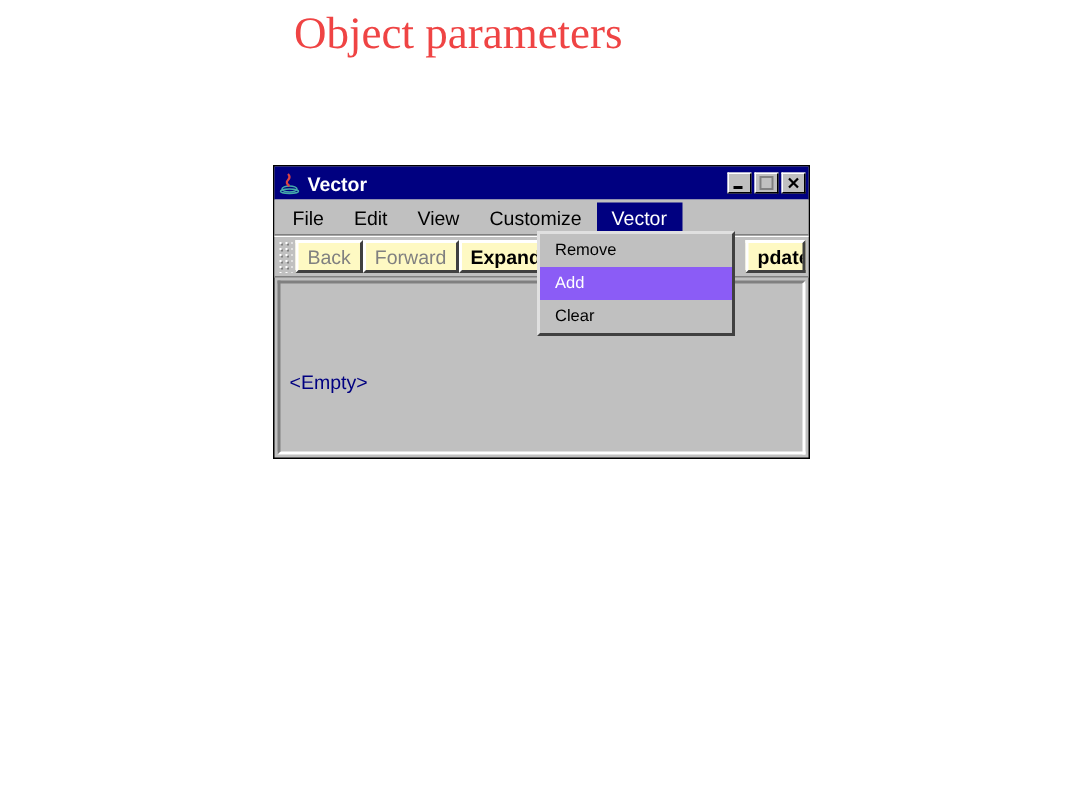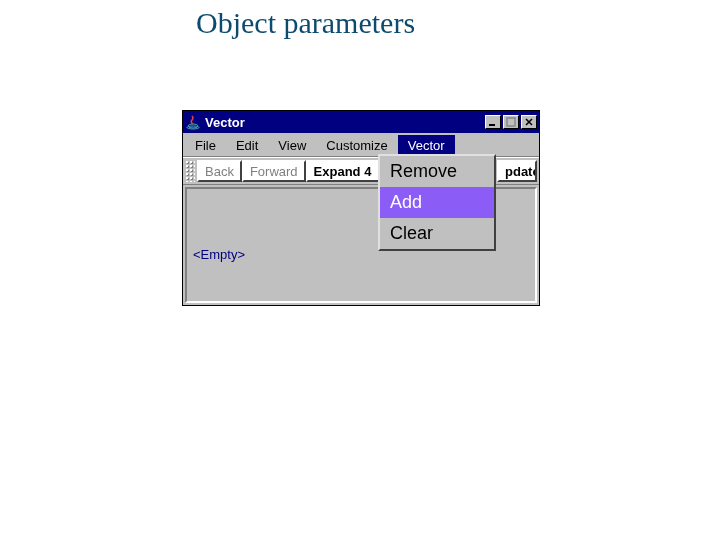--- a/index.html
+++ b/index.html
@@ -10,21 +10,21 @@
     background: #fff;
     font-family: Arial, "Helvetica", sans-serif;
     position: relative;
   }
   .slide-title {
     position: absolute;
     top: 6px;
     left: 196px;
     font-family: "Times New Roman", serif;
     font-size: 30px;
-    color: #0c4a6e;
+    color: #ef4444;
   }
   .window {
     position: absolute;
     left: 182px;
     top: 110px;
     width: 358px;
     border: 1px solid #000;
     background: #c0c0c0;
     box-shadow: none;
   }
@@ -106,21 +106,21 @@
     background-size: 4px 4px, 4px 4px;
     background-position: 0 0, 1px 1px;
   }
   .tool-btn {
     padding: 2px 6px;
     border: 2px solid;
     border-top-color: #fff;
     border-left-color: #fff;
     border-right-color: #404040;
     border-bottom-color: #404040;
-    background: #ffffff;
+    background: #fef9c3;
     margin-right: 0px;
     display: flex;
     align-items: center;
     color: #000;
     font-weight: bold;
   }
   .tool-btn.disabled {
     color: #808080;
     font-weight: normal;
   }
@@ -146,31 +146,31 @@
     position: absolute;
     left: 6px;
     top: 58px;
     font-family: "MS Sans Serif", Tahoma, sans-serif;
     font-size: 13px;
     color: #000080;
   }
 
   .dropdown {
     position: absolute;
-    left: 378px;
+    left: 358px;
     top: 154px;
-    width: 118px;
+    width: 132px;
     background: #c0c0c0;
     border: 2px solid;
     border-top-color: #e0e0e0;
     border-left-color: #e0e0e0;
     border-right-color: #404040;
     border-bottom-color: #404040;
     font-family: "MS Sans Serif", Tahoma, sans-serif;
-    font-size: 18px;
+    font-size: 11px;
     z-index: 10;
   }
   .dropdown-item {
     padding: 5px 10px;
     color: #000;
     cursor: default;
   }
   .dropdown-item.highlight {
     background: #8b5cf6;
     color: #fff;

